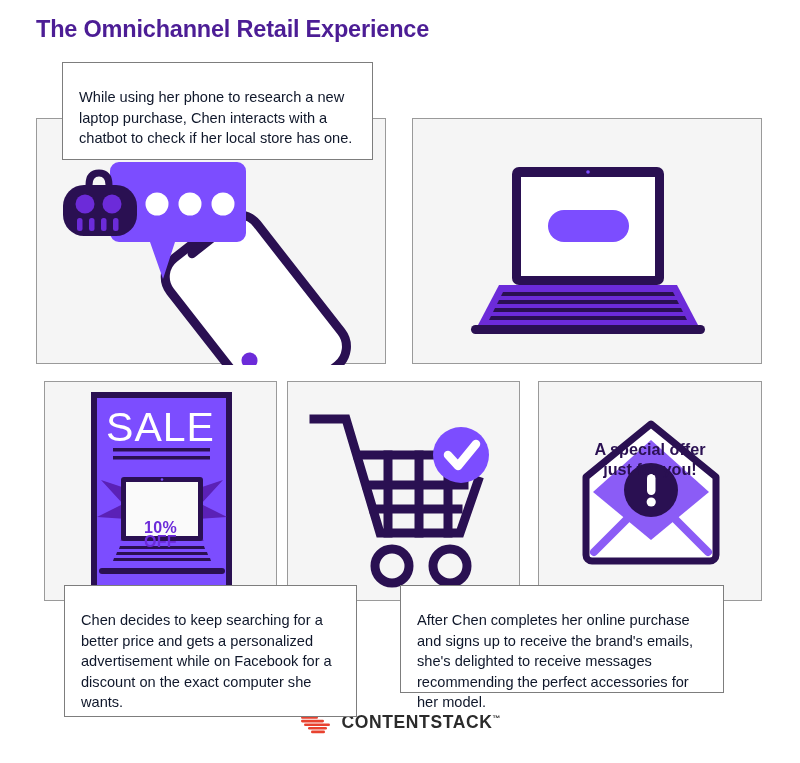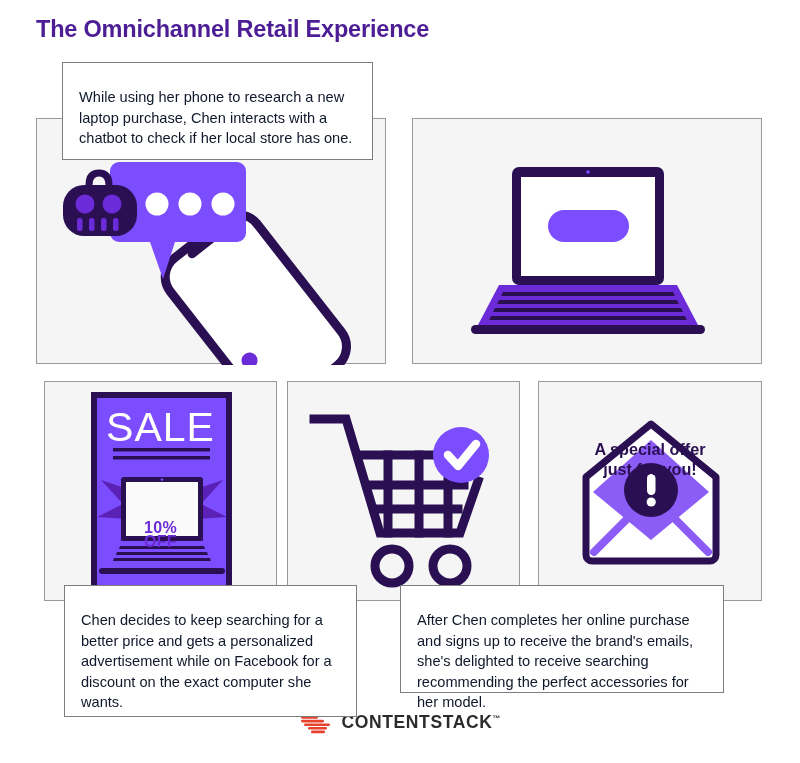--- a/index.html
+++ b/index.html
@@ -273,21 +273,21 @@
       <circle cx="112.2" cy="120" r="4.6" fill="#ffffff"></circle>
     </svg>
     <div class="offer-heading">
       <span>A special offer</span><br>
       <span>just for you!</span>
     </div>
   </div>
 
   <div class="caption" id="caption-1">While using her phone to research a new laptop purchase, Chen interacts with a chatbot to check if her local store has one.</div>
   <div class="caption" id="caption-3">Chen decides to keep searching for a better price and gets a personalized advertisement while on Facebook for a discount on the exact computer she wants.</div>
-  <div class="caption" id="caption-4">After Chen completes her online purchase and signs up to receive the brand's emails, she's delighted to receive searching recommending the perfect accessories for her model.</div>
+  <div class="caption" id="caption-4">After Chen completes her online purchase and signs up to receive the brand's emails, she's delighted to receive messages recommending the perfect accessories for her model.</div>
 
   <div class="footer-logo">
     <svg class="logo-mark" viewBox="0 0 32 28">
       <g fill="#e8422f">
         <rect x="8" y="1" width="13" height="2.6" rx="1.3"></rect>
         <rect x="6" y="4.6" width="17" height="2.6" rx="1.3"></rect>
         <rect x="1" y="8.2" width="17" height="2.6" rx="1.3"></rect>
         <rect x="1" y="11.8" width="23" height="2.6" rx="1.3"></rect>
         <rect x="4" y="15.4" width="26" height="2.6" rx="1.3"></rect>
         <rect x="8" y="19" width="19" height="2.6" rx="1.3"></rect>

